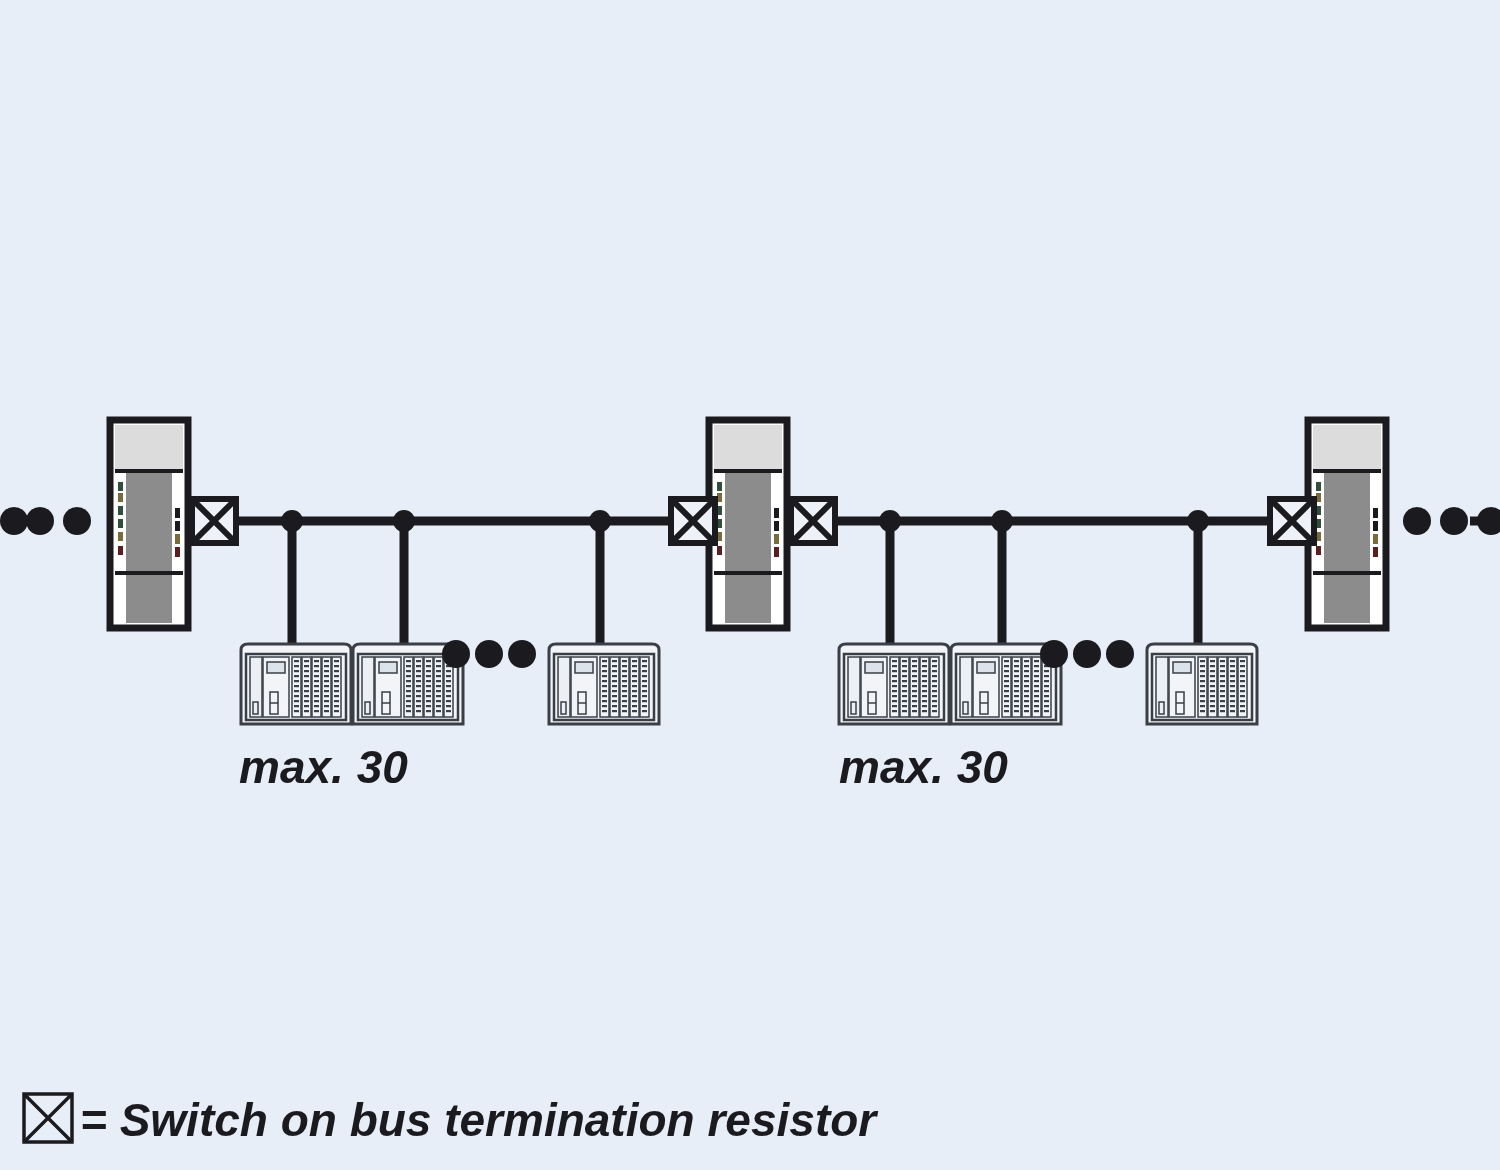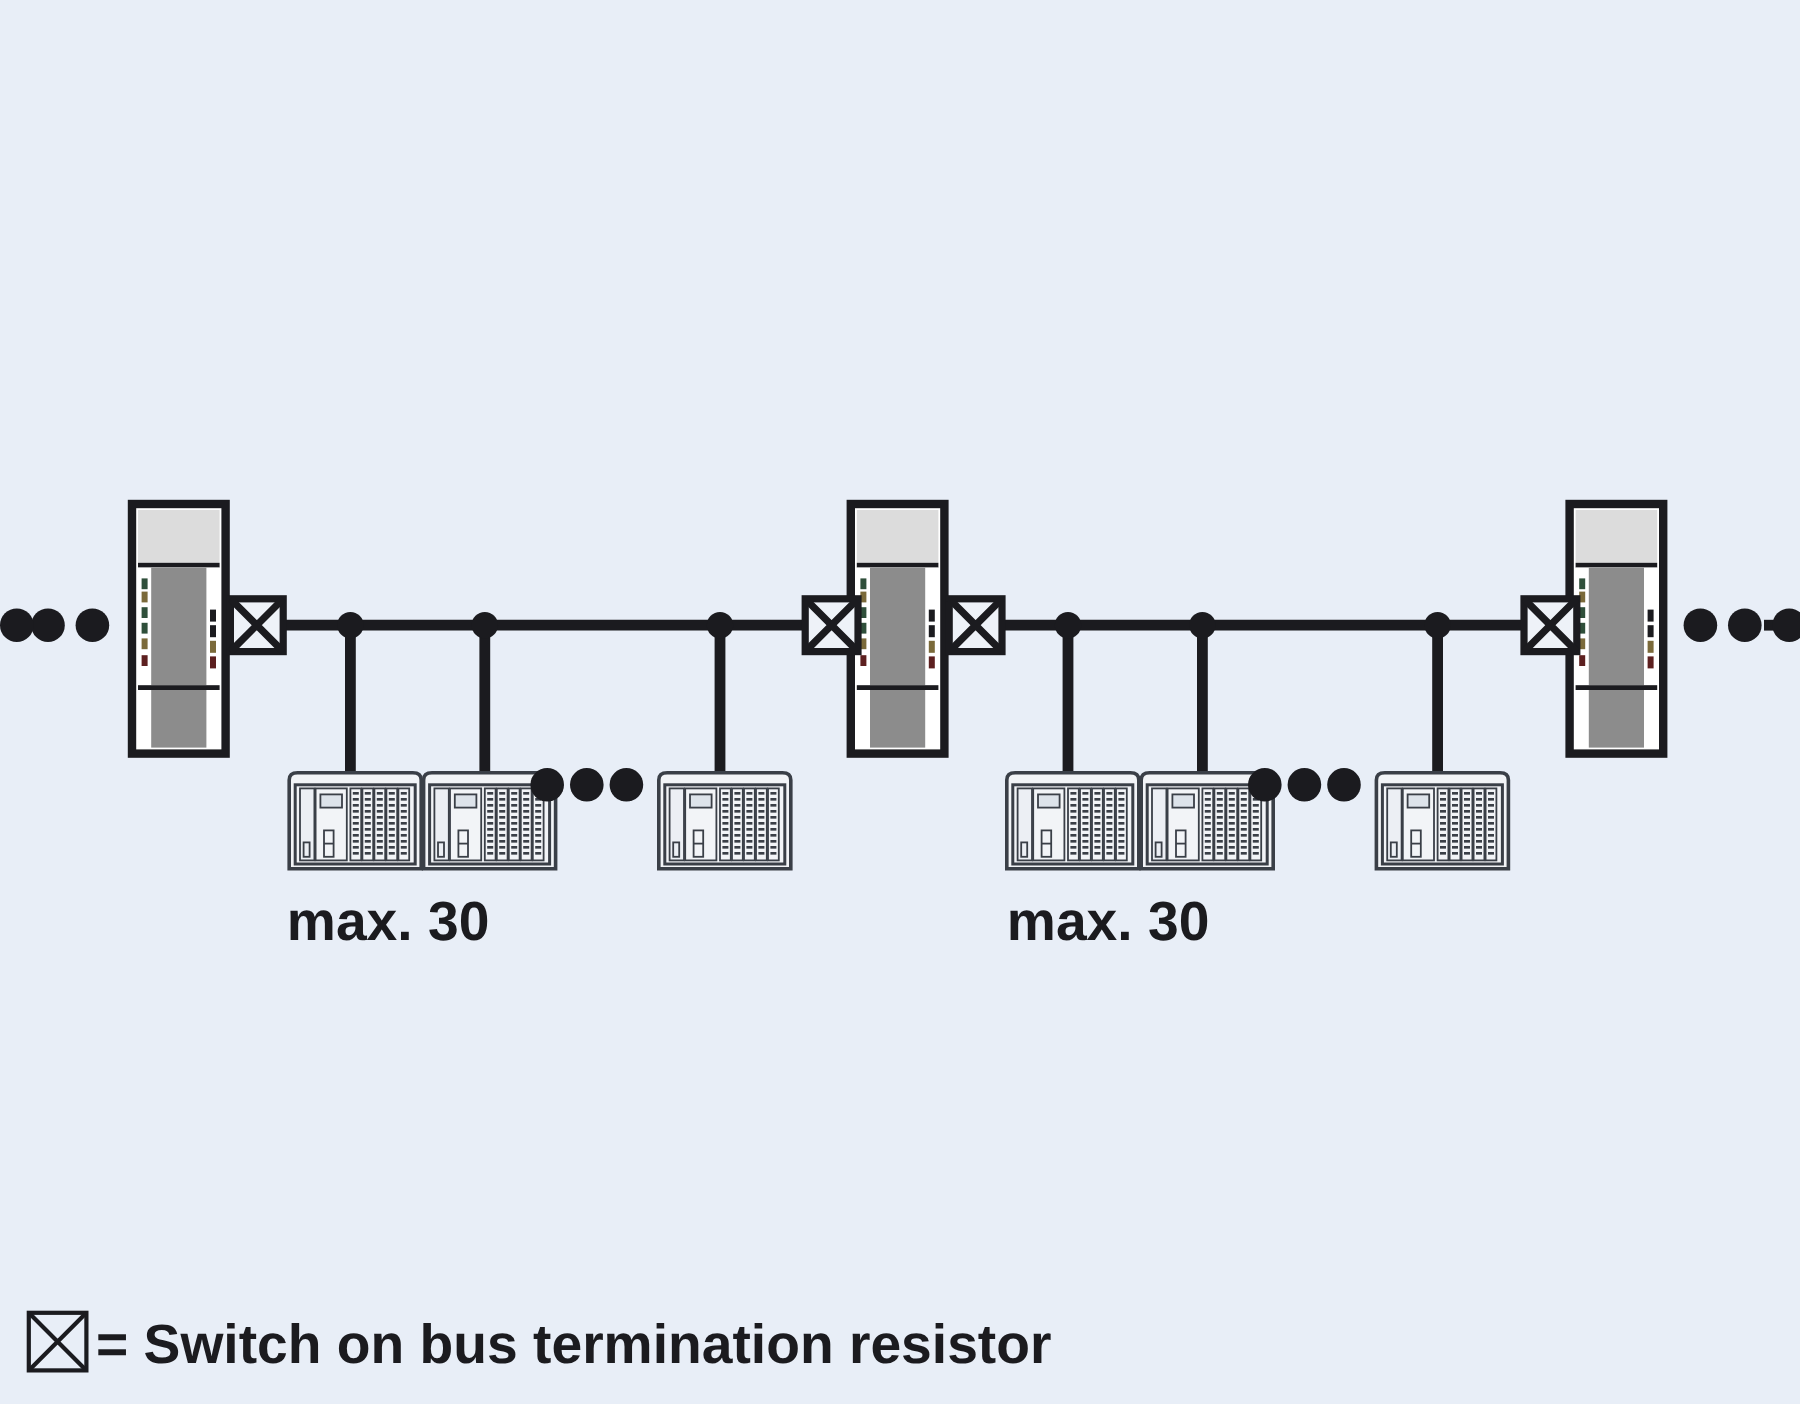--- a/index.html
+++ b/index.html
@@ -3,21 +3,21 @@
 <meta charset="utf-8">
 <style>
   html,body{margin:0;padding:0;}
   body{
     width:1500px;height:1170px;
     background:#e8eef7;
     font-family:"Liberation Sans", sans-serif;
     overflow:hidden;
     position:relative;
   }
-  #stage{position:absolute;inset:0;}
+  #stage{position:absolute;inset:0;font-style:italic;}
   svg{display:block;}
   .lbl{
     font-family:"Liberation Sans", sans-serif;
     font-weight:bold;
     fill:#1b1b1f;
   }
   .max-label{font-size:46px;}
   .legend-label{font-size:46px;}
 </style>
 </head>

